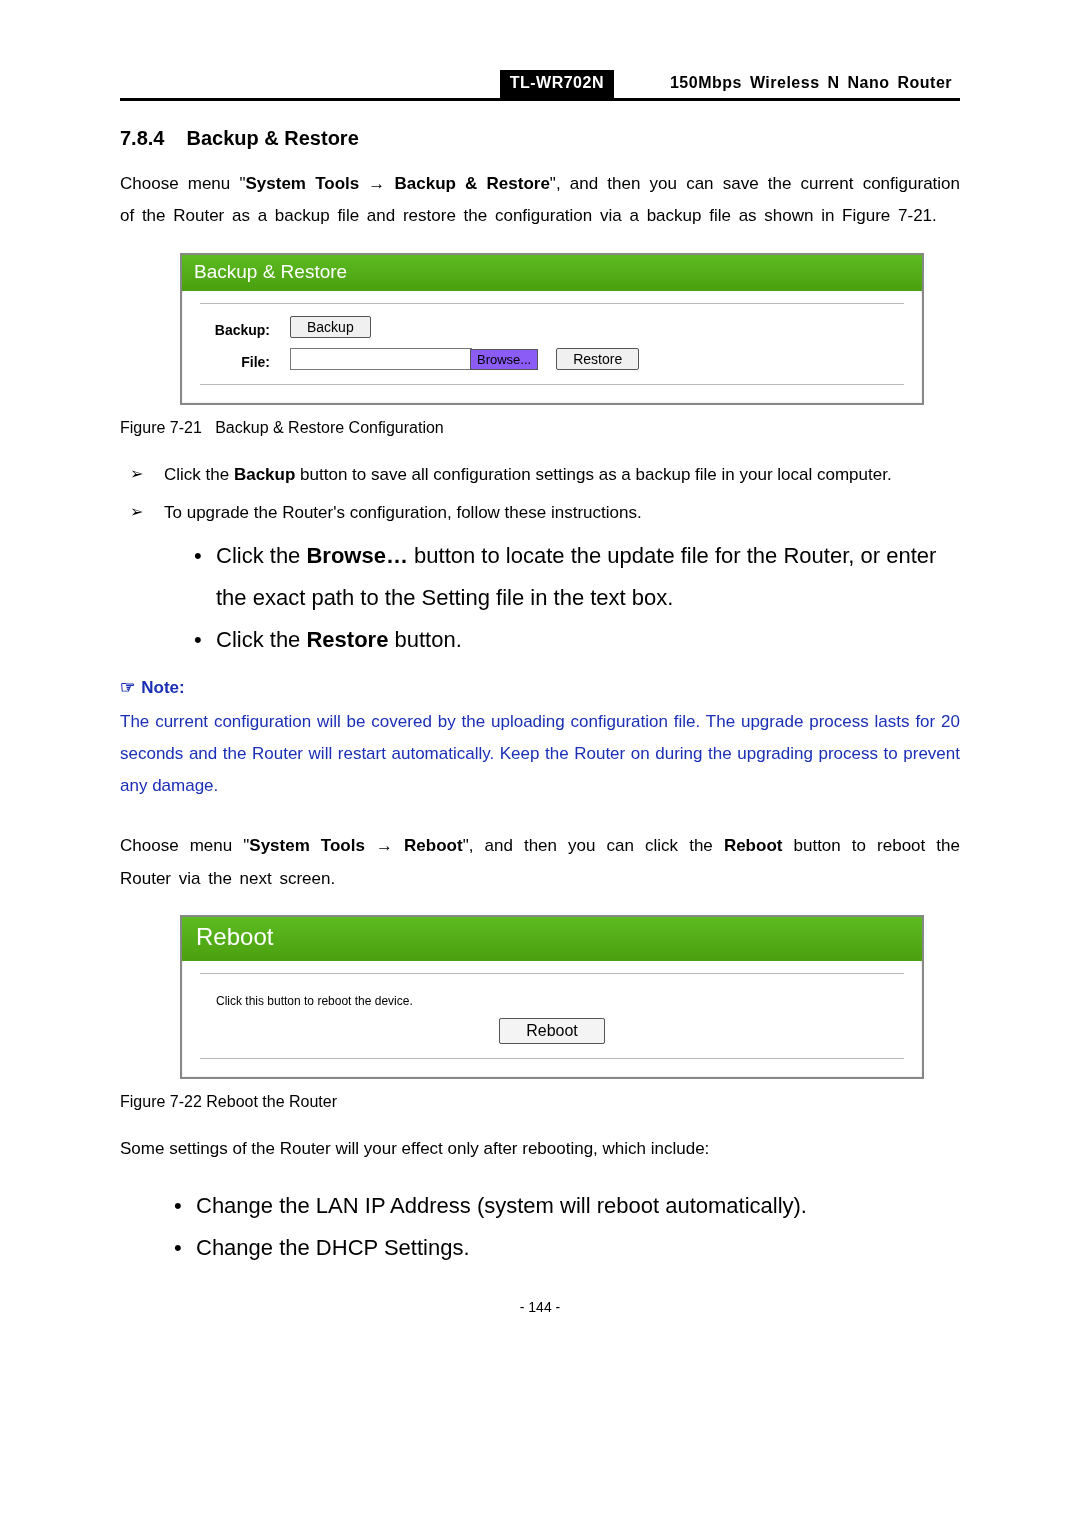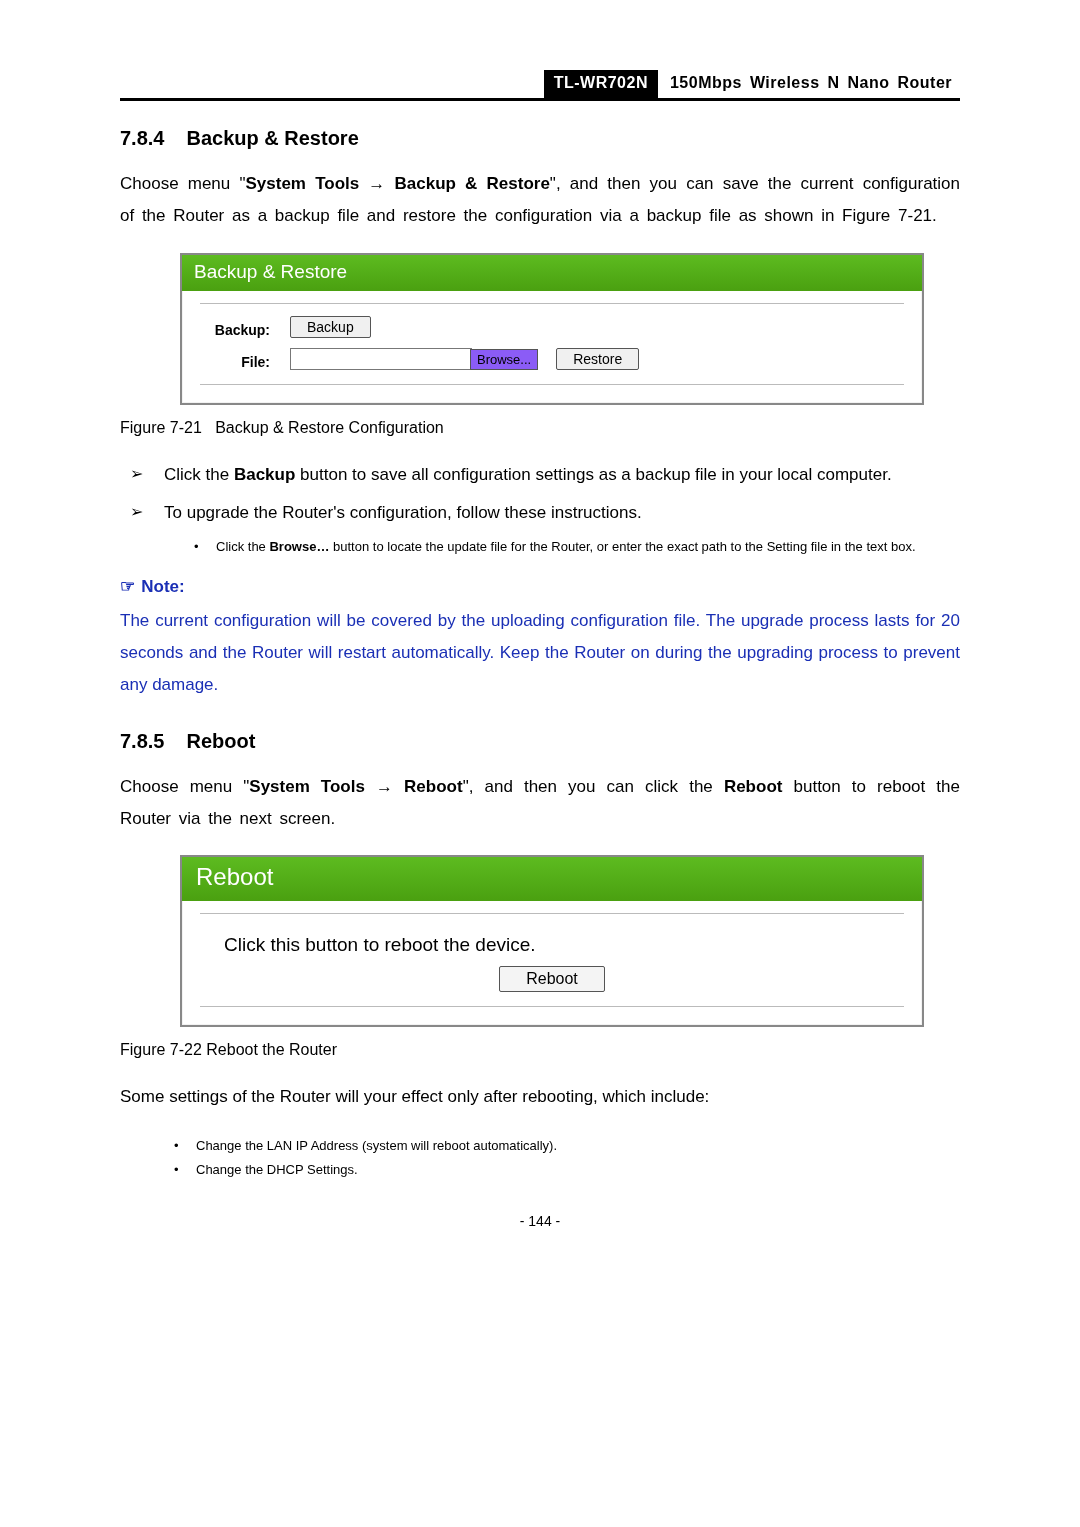--- a/index.html
+++ b/index.html
@@ -14,20 +14,21 @@
     padding: 70px 120px 50px 120px;
     box-sizing: border-box;
   }
   .header-line {
     border-bottom: 3px solid #000;
     display: flex;
     justify-content: flex-end;
     align-items: center;
     height: 28px;
     margin-bottom: 26px;
+    gap: 44px;
   }
   .model-badge {
     background: #000;
     color: #fff;
     font-weight: bold;
     font-size: 16px;
     padding: 4px 10px 6px 10px;
     letter-spacing: 0.5px;
   }
   .product-name {
@@ -123,21 +124,21 @@
     font-size: 16px;
   }
   ul.disc {
     list-style: none;
     padding-left: 30px;
     margin: 6px 0 0 0;
   }
   ul.disc > li {
     position: relative;
     padding-left: 22px;
-    font-size: 13px;
+    font-size: 22px;
     line-height: 1.9;
   }
   ul.disc > li::before {
     content: "•";
     position: absolute;
     left: 0;
     top: 0;
   }
   .note-head {
     color: #1a2fb5;
@@ -158,22 +159,22 @@
     margin: 0 0 28px 0;
   }
   .ss2-title-big {
     background: linear-gradient(#5dbb20,#4aa010);
     color: #fff;
     font-size: 24px;
     padding: 6px 14px 10px 14px;
     font-family: Arial, sans-serif;
   }
   .reboot-text {
-    font-size: 19px;
-    margin: 18px 0 10px 24px;
+    font-size: 12px;
+    margin: 18px 0 10px 16px;
   }
   .reboot-btn {
     border: 1px solid #555;
     background: #f4f4f4;
     padding: 3px 26px;
     font-size: 16px;
     border-radius: 2px;
     display: block;
     margin: 0 auto;
   }
@@ -226,32 +227,32 @@
   <ul class="arrow">
     <li>
       <span>Click the </span><b>Backup</b><span> button to save all configuration settings as a backup file in your local computer.</span>
     </li>
     <li>
       <span>To upgrade the Router's configuration, follow these instructions.</span>
       <ul class="disc">
         <li>
           <span>Click the </span><b>Browse…</b><span> button to locate the update file for the Router, or enter the exact path to the Setting file in the text box.</span>
         </li>
+        <li>
+          <span>Click the </span><b>Restore</b><span> button.</span>
+        </li>
       </ul>
     </li>
   </ul>
 
   <div class="note-head">
     <span class="hand">☞</span><span>Note:</span>
   </div>
   <p class="note-body">The current configuration will be covered by the uploading configuration file. The upgrade process lasts for 20 seconds and the Router will restart automatically. Keep the Router on during the upgrading process to prevent any damage.</p>
 
-  <h3 class="section-title">
-    <span class="num">7.8.5</span><span>Reboot</span>
-  </h3>
 
   <p class="body justify-wide">
     <span>Choose menu "</span><b>System Tools</b><span> → </span><b>Reboot</b><span>", and then you can click the </span><b>Reboot</b><span> button to reboot the Router via the next screen.</span>
   </p>
 
   <div class="screenshot" style="margin-left:60px;">
     <div class="ss2-title-big">Reboot</div>
     <div class="ss-body">
       <div class="ss-sep-top"></div>
       <div class="reboot-text">Click this button to reboot the device.</div>

